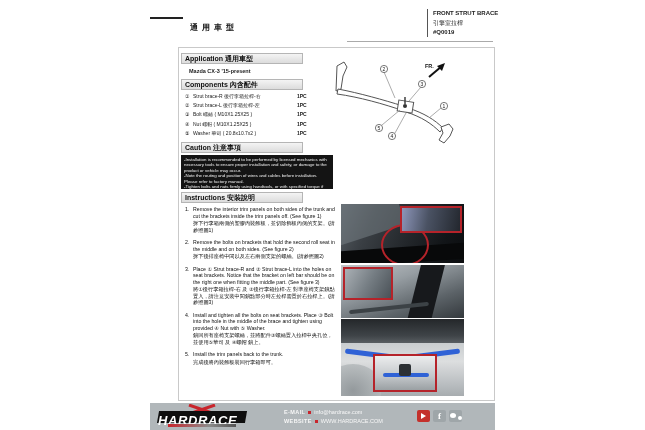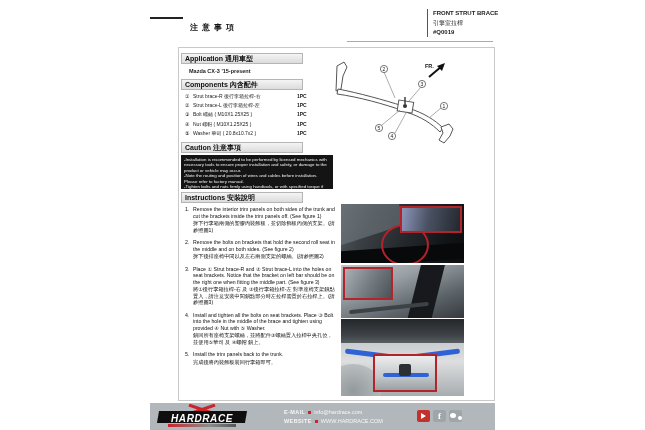--- a/index.html
+++ b/index.html
@@ -69,43 +69,43 @@
   .brace-r{right:4px;transform:rotate(-7deg);}
   .photo3 .inset{left:32px;bottom:4px;width:64px;height:38px;
     background:linear-gradient(#ecedee 0%,#c3c7ca 60%,#9aa0a3 100%);}
   .inset-brace{position:absolute;left:8px;top:17px;width:46px;height:4px;background:#2f62d6;border-radius:2px;}
   .inset-blob{position:absolute;left:24px;top:8px;width:12px;height:12px;background:#2c3034;border-radius:2px;}
 
   
   .footer{position:absolute;left:150px;top:403px;width:345px;height:27px;background:#b1b7ba;}
   .logo{position:absolute;left:8px;top:4px;width:88px;height:19px;}
   .logo-slab{position:absolute;left:0;top:4px;width:100%;height:12px;background:#0e0e0e;transform:skewX(-10deg);}
-  .logo-text{position:absolute;left:0;width:100%;top:6px;text-align:center;color:#fff;
-    font-weight:bold;font-style:italic;font-size:10px;letter-spacing:.6px;}
+  .logo-text{position:absolute;left:0;width:100%;top:6px;color:#fff;
+    font-weight:bold;font-style:italic;font-size:13px;letter-spacing:.6px;}
   .logo-sub{position:absolute;left:10px;right:10px;bottom:-1px;height:3px;
     background:linear-gradient(90deg,#c8252c 0%,#8c8c8c 60%,#555 100%);}
   .contact{position:absolute;left:134px;top:5px;font-size:5.5px;color:#f7f7f7;line-height:1.65;white-space:nowrap;}
   .contact b{letter-spacing:.4px;}
   .red-dot{display:inline-block;width:3px;height:3px;background:#c8252c;margin:0 3px;vertical-align:middle;}
   .socials{position:absolute;right:33px;top:7px;display:flex;gap:3px;}
   .sicon{width:13px;height:12px;border-radius:2px;display:flex;align-items:center;justify-content:center;}
   .sicon.yt{background:#c4302b;}
   .sicon.fb,.sicon.wc{background:#9fa6a9;}
   .yt-tri{width:0;height:0;border-left:5px solid #fff;border-top:3px solid transparent;border-bottom:3px solid transparent;}
   .fb-f{color:#fff;font-weight:bold;font-size:9px;font-family:"Liberation Serif",serif;}
   .wc-b1{width:6px;height:5px;background:#fff;border-radius:50%;position:relative;left:-1px;top:-1px;}
   .wc-b2{width:4px;height:4px;background:#fff;border-radius:50%;position:relative;left:1px;top:2px;}
 </style>
 </head>
 <body>
 
 <div class="page">
 
   <div class="hdr-dash"></div>
-  <div class="hdr-title-zh">注意事項</div>
+  <div class="hdr-title-zh">通用車型</div>
   <div class="prod-divider"></div>
   <div class="prod-block">
     <div class="prod-name">FRONT STRUT BRACE</div>
     <div>引擎室拉桿</div>
     <div class="prod-name">#Q0019</div>
   </div>
   <div class="hdr-rule"></div>
 
   <div class="sheet">
 

